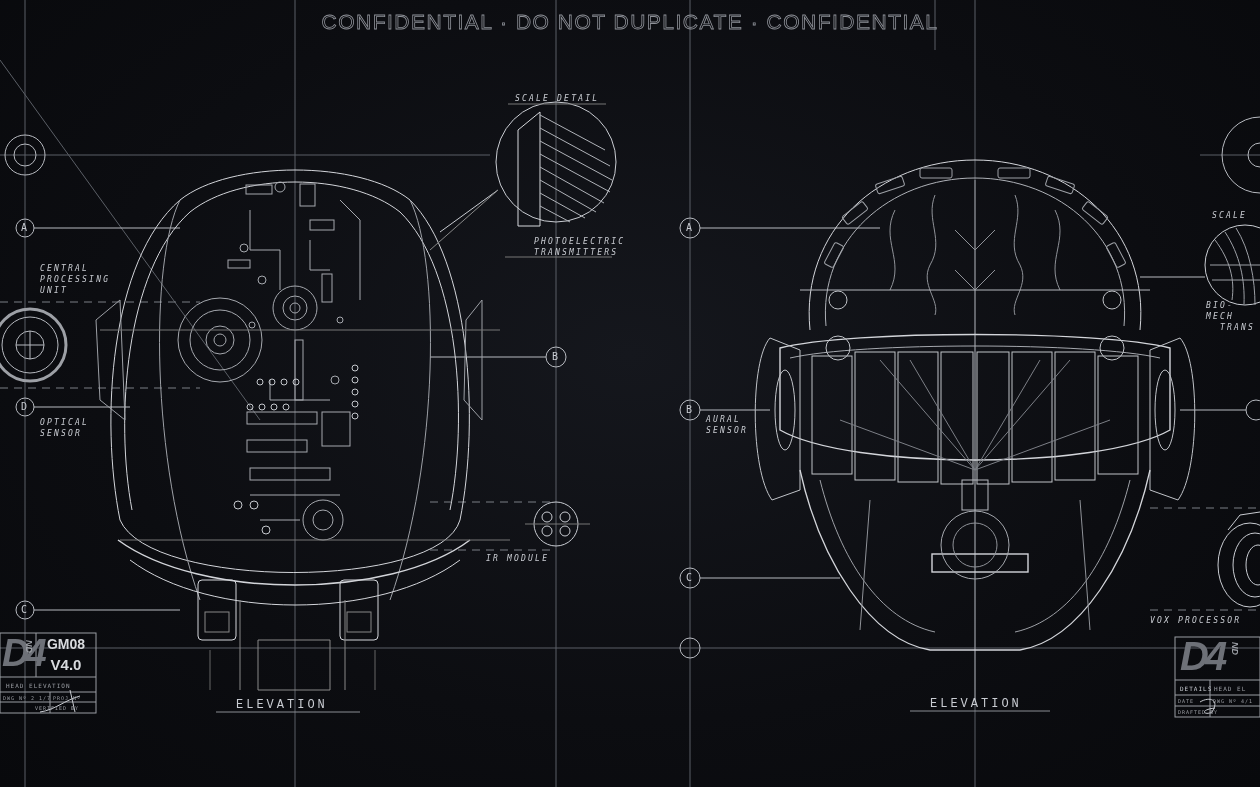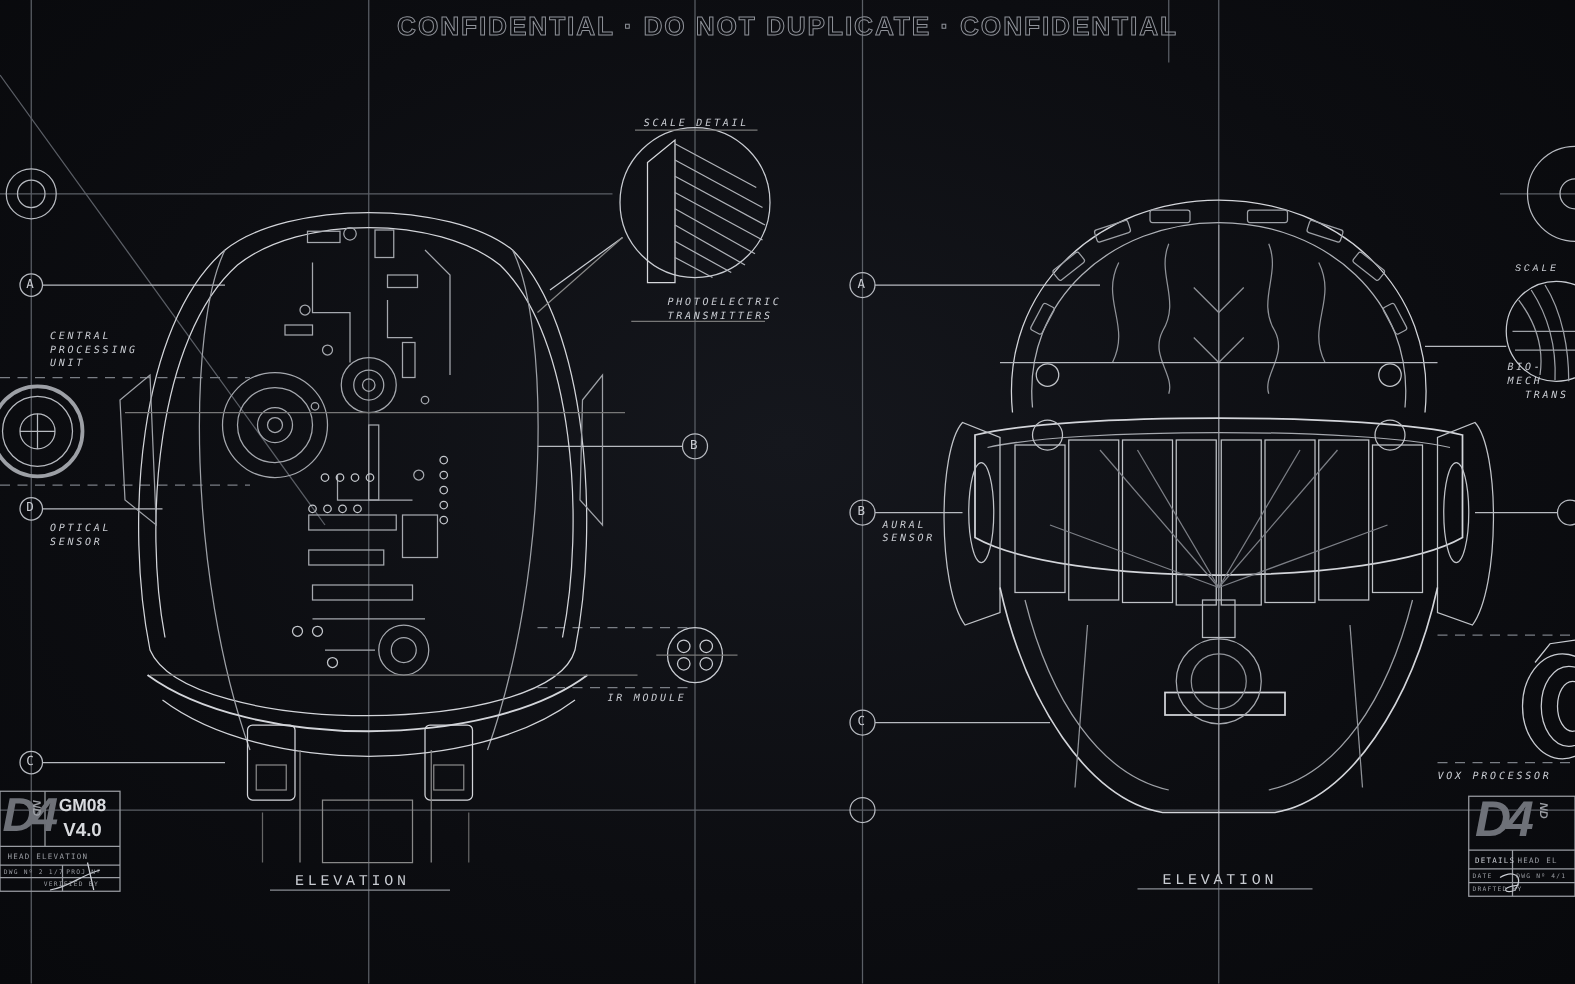--- a/index.html
+++ b/index.html
@@ -2,21 +2,21 @@
 <html><head>
 <meta charset="utf-8">
 <style>
   html,body{margin:0;padding:0;background:#0b0c10;}
   body{width:1260px;height:787px;overflow:hidden;position:relative;
     font-family:"DejaVu Sans Mono", monospace;}
   #stage{position:absolute;left:0;top:0;width:1260px;height:787px;
     background:radial-gradient(ellipse at 50% 45%, #15171d 0%, #0c0d11 60%, #08090c 100%);}
   svg{position:absolute;left:0;top:0;}
   .banner{position:absolute;top:10px;left:300px;width:660px;text-align:center;
-    font-family:"Liberation Sans", sans-serif;font-weight:bold;font-size:21px;letter-spacing:1.5px;
+    font-family:"Liberation Sans", sans-serif;font-weight:normal;font-size:21px;letter-spacing:1.5px;
     color:transparent;-webkit-text-stroke:0.8px #8e9198;}
   .lbl{position:absolute;color:#c9ccd2;font-family:"DejaVu Sans Mono", monospace;
     font-size:8px;letter-spacing:2.2px;line-height:11px;text-transform:uppercase;font-style:italic;}
   .elev{position:absolute;color:#c9ccd2;font-family:Liberation Mono, monospace;font-size:12px;letter-spacing:3px;}
   .tb-logo{position:absolute;font-family:"Liberation Sans", sans-serif;font-weight:bold;color:#6e7178;font-style:italic;}
   .gm{position:absolute;font-family:"Liberation Sans", sans-serif;font-weight:bold;color:#d8dade;text-align:center;}
   .small{position:absolute;font-size:5px;color:#9a9da3;letter-spacing:1px;font-family:"DejaVu Sans Mono", monospace;}
 </style>
 </head>
 <body>
@@ -330,22 +330,22 @@
   <span class="lbl" style="left:-4px;top:-6px;font-style:normal;font-size:10px;letter-spacing:0;">B</span>
 </div>
 <div style="position:absolute;left:690px;top:578px;width:0;height:0;">
   <span class="lbl" style="left:-4px;top:-6px;font-style:normal;font-size:10px;letter-spacing:0;">C</span>
 </div>
 
 <div class="lbl" style="left:706px;top:414px;">
   <div>AURAL</div>
   <div>SENSOR</div>
 </div>
-<div class="lbl" style="left:1212px;top:210px;font-family:Liberation Mono, monospace;">SCALE</div>
-<div class="lbl" style="left:1206px;top:288px;">
+<div class="lbl" style="left:1212px;top:210px;">SCALE</div>
+<div class="lbl" style="left:1206px;top:300px;">
   <div>BIO-MECH</div>
   <div style="padding-left:14px">TRANS</div>
 </div>
 <div class="lbl" style="left:1150px;top:615px;">VOX PROCESSOR</div>
 
 <div>
   <div class="tb-logo" style="left:2px;top:632px;font-size:38px;letter-spacing:-4px;">D4</div>
   <div class="tb-logo" style="left:24px;top:640px;font-size:9px;writing-mode:vertical-rl;color:#9a9da3;">ND</div>
   <div class="gm" style="left:36px;top:636px;width:60px;font-size:14px;">GM08</div>
   <div class="gm" style="left:36px;top:656px;width:60px;font-size:15px;">V4.0</div>

